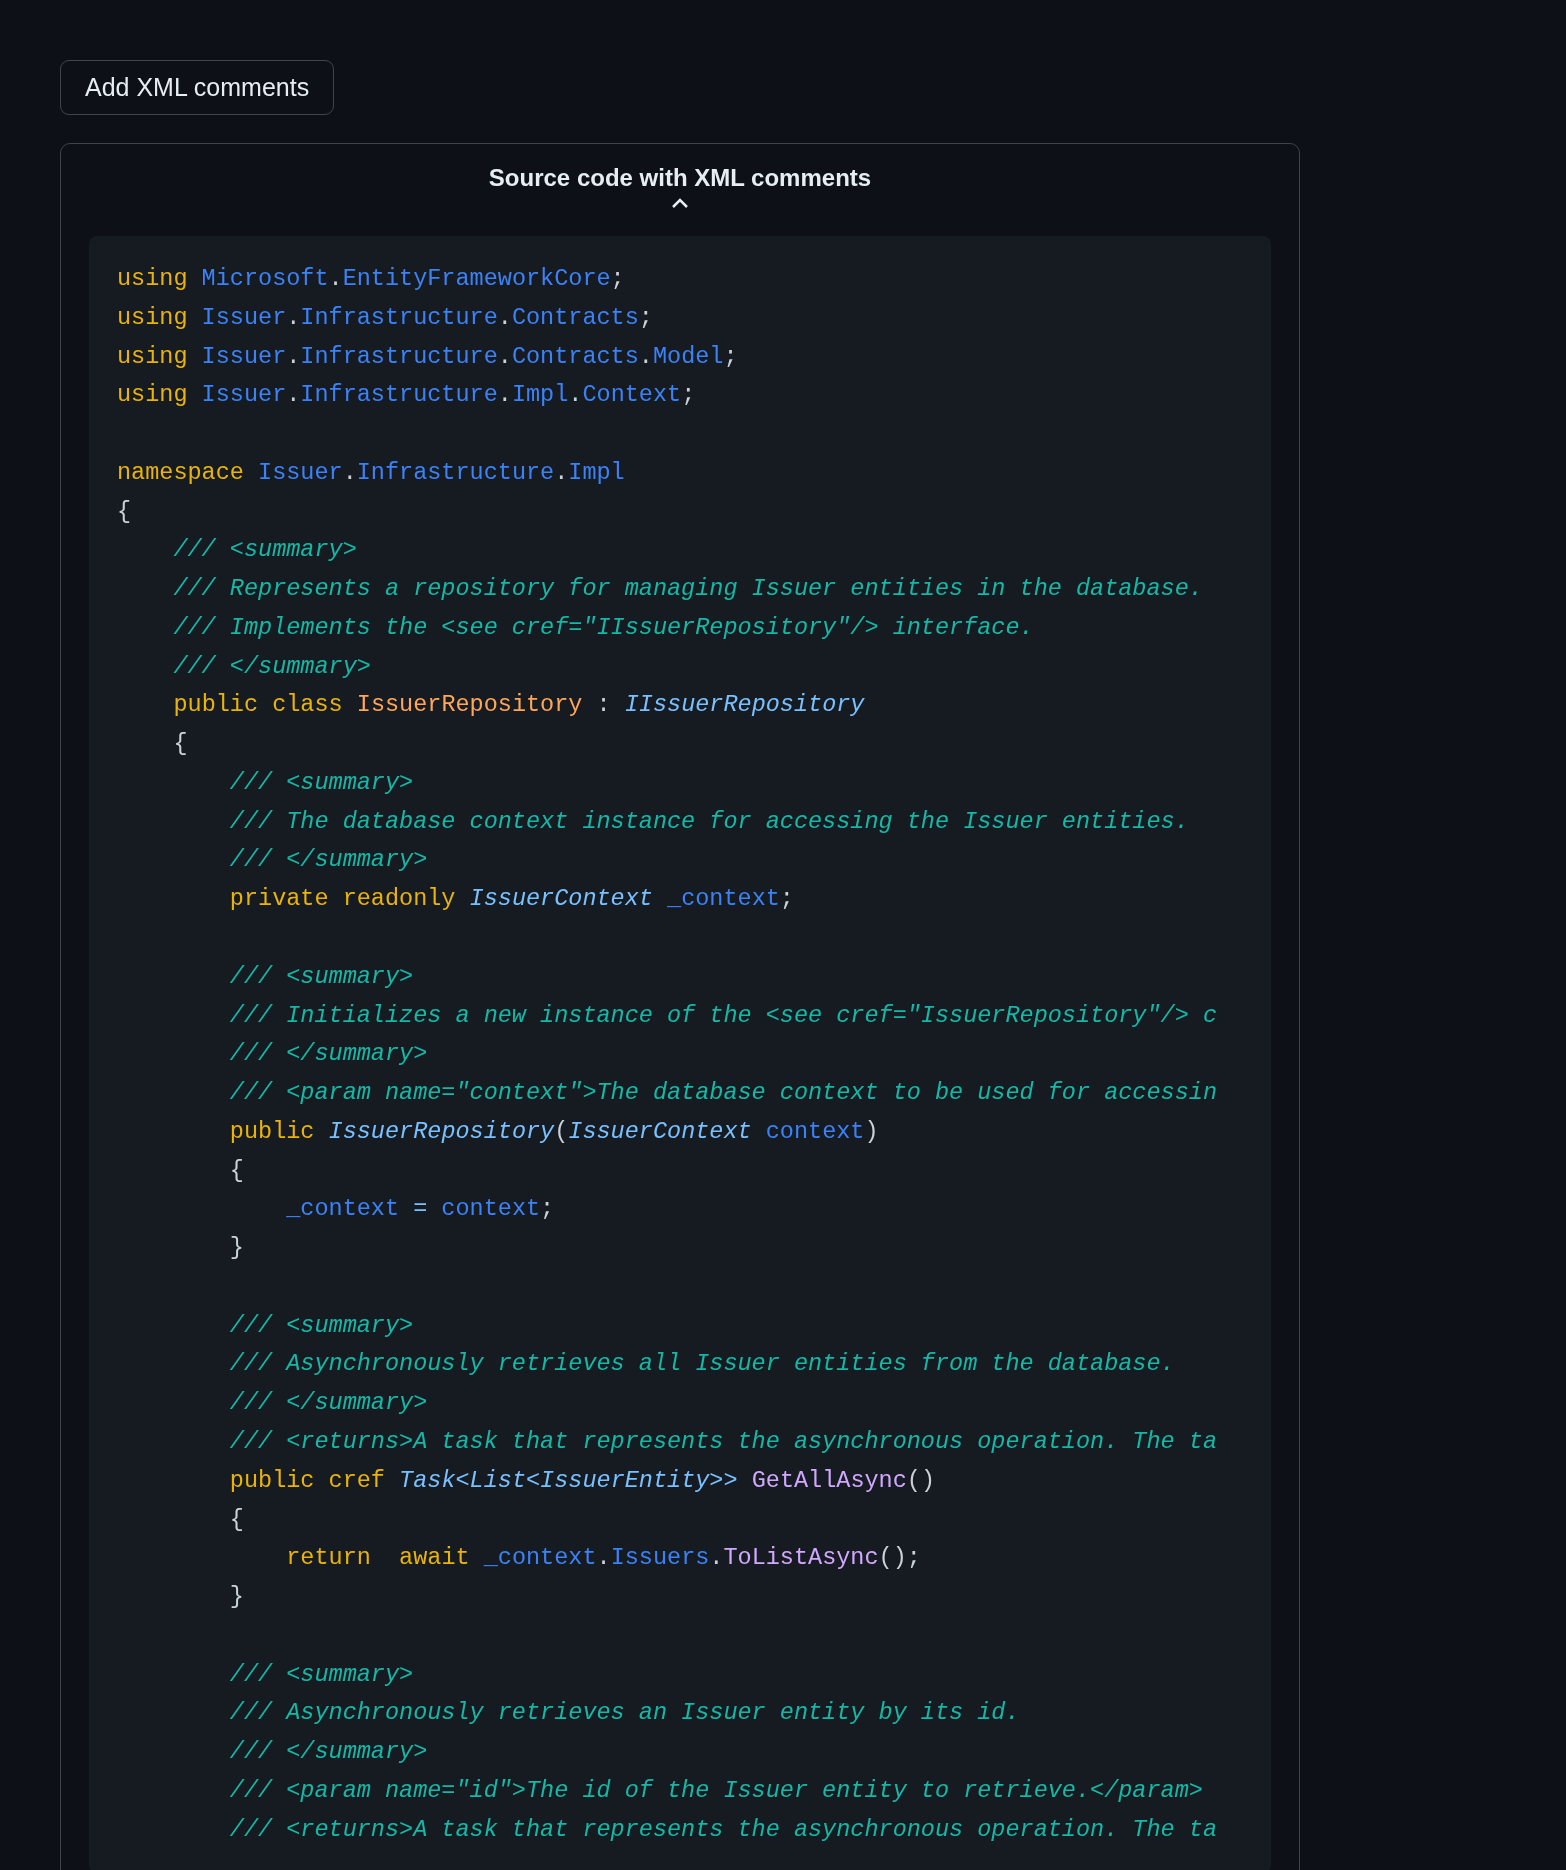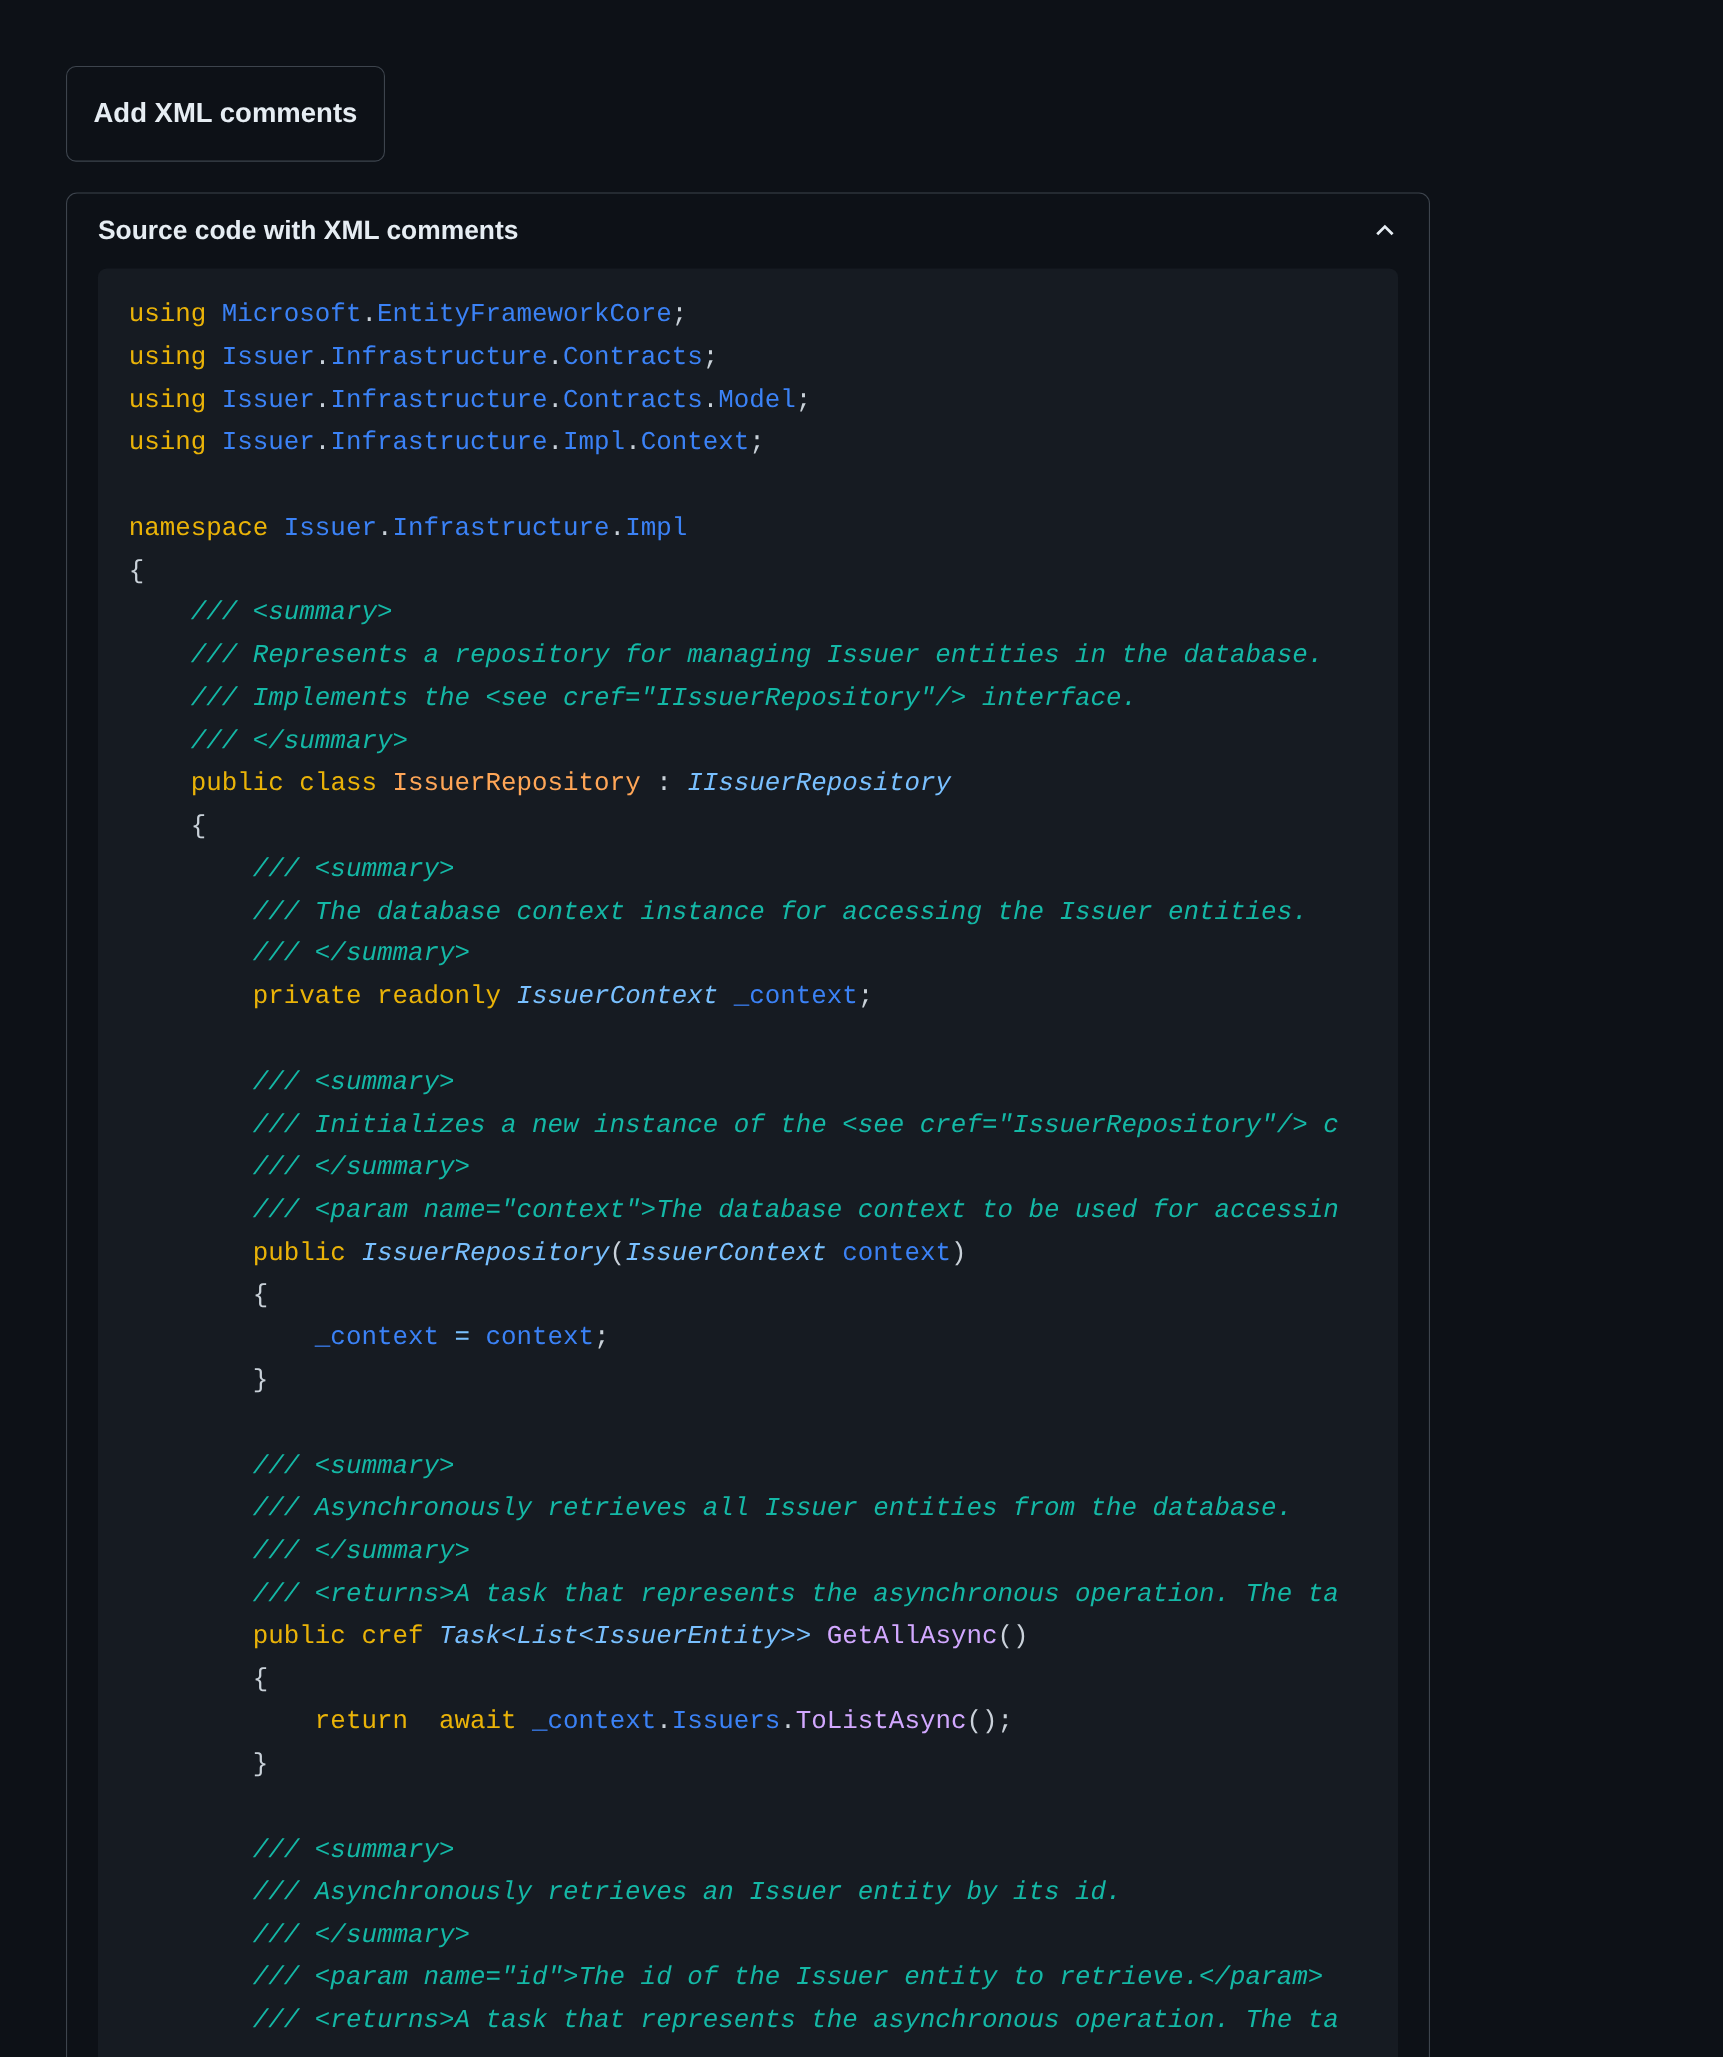--- a/index.html
+++ b/index.html
@@ -11,43 +11,44 @@
     color: #e6edf3;
     overflow: hidden;
   }
   .page {
     padding: 60px;
   }
   .btn {
     display: inline-block;
     border: 1px solid #3d444d;
     border-radius: 9px;
-    padding: 28px 24px;
+    padding: 12px 24px;
     background: transparent;
     color: #e6edf3;
     font-size: 25px;
-    font-weight: 700;
+    font-weight: 400;
     cursor: pointer;
     margin-bottom: 28px;
   }
   .panel {
     border: 1px solid #3d444d;
     border-radius: 10px;
     overflow: hidden;
     width: 1240px;
   }
   .panel-header {
     display: flex;
     align-items: center;
     justify-content: space-between;
     padding: 20px 28px;
     font-size: 24px;
     font-weight: 600;
     color: #e6edf3;
     cursor: pointer;
+    flex-direction: column;
   }
   .chevron {
     width: 24px;
     height: 24px;
     stroke: #e6edf3;
     stroke-width: 2.5;
     fill: none;
   }
   .code-wrap {
     margin: 0 28px 28px 28px;

